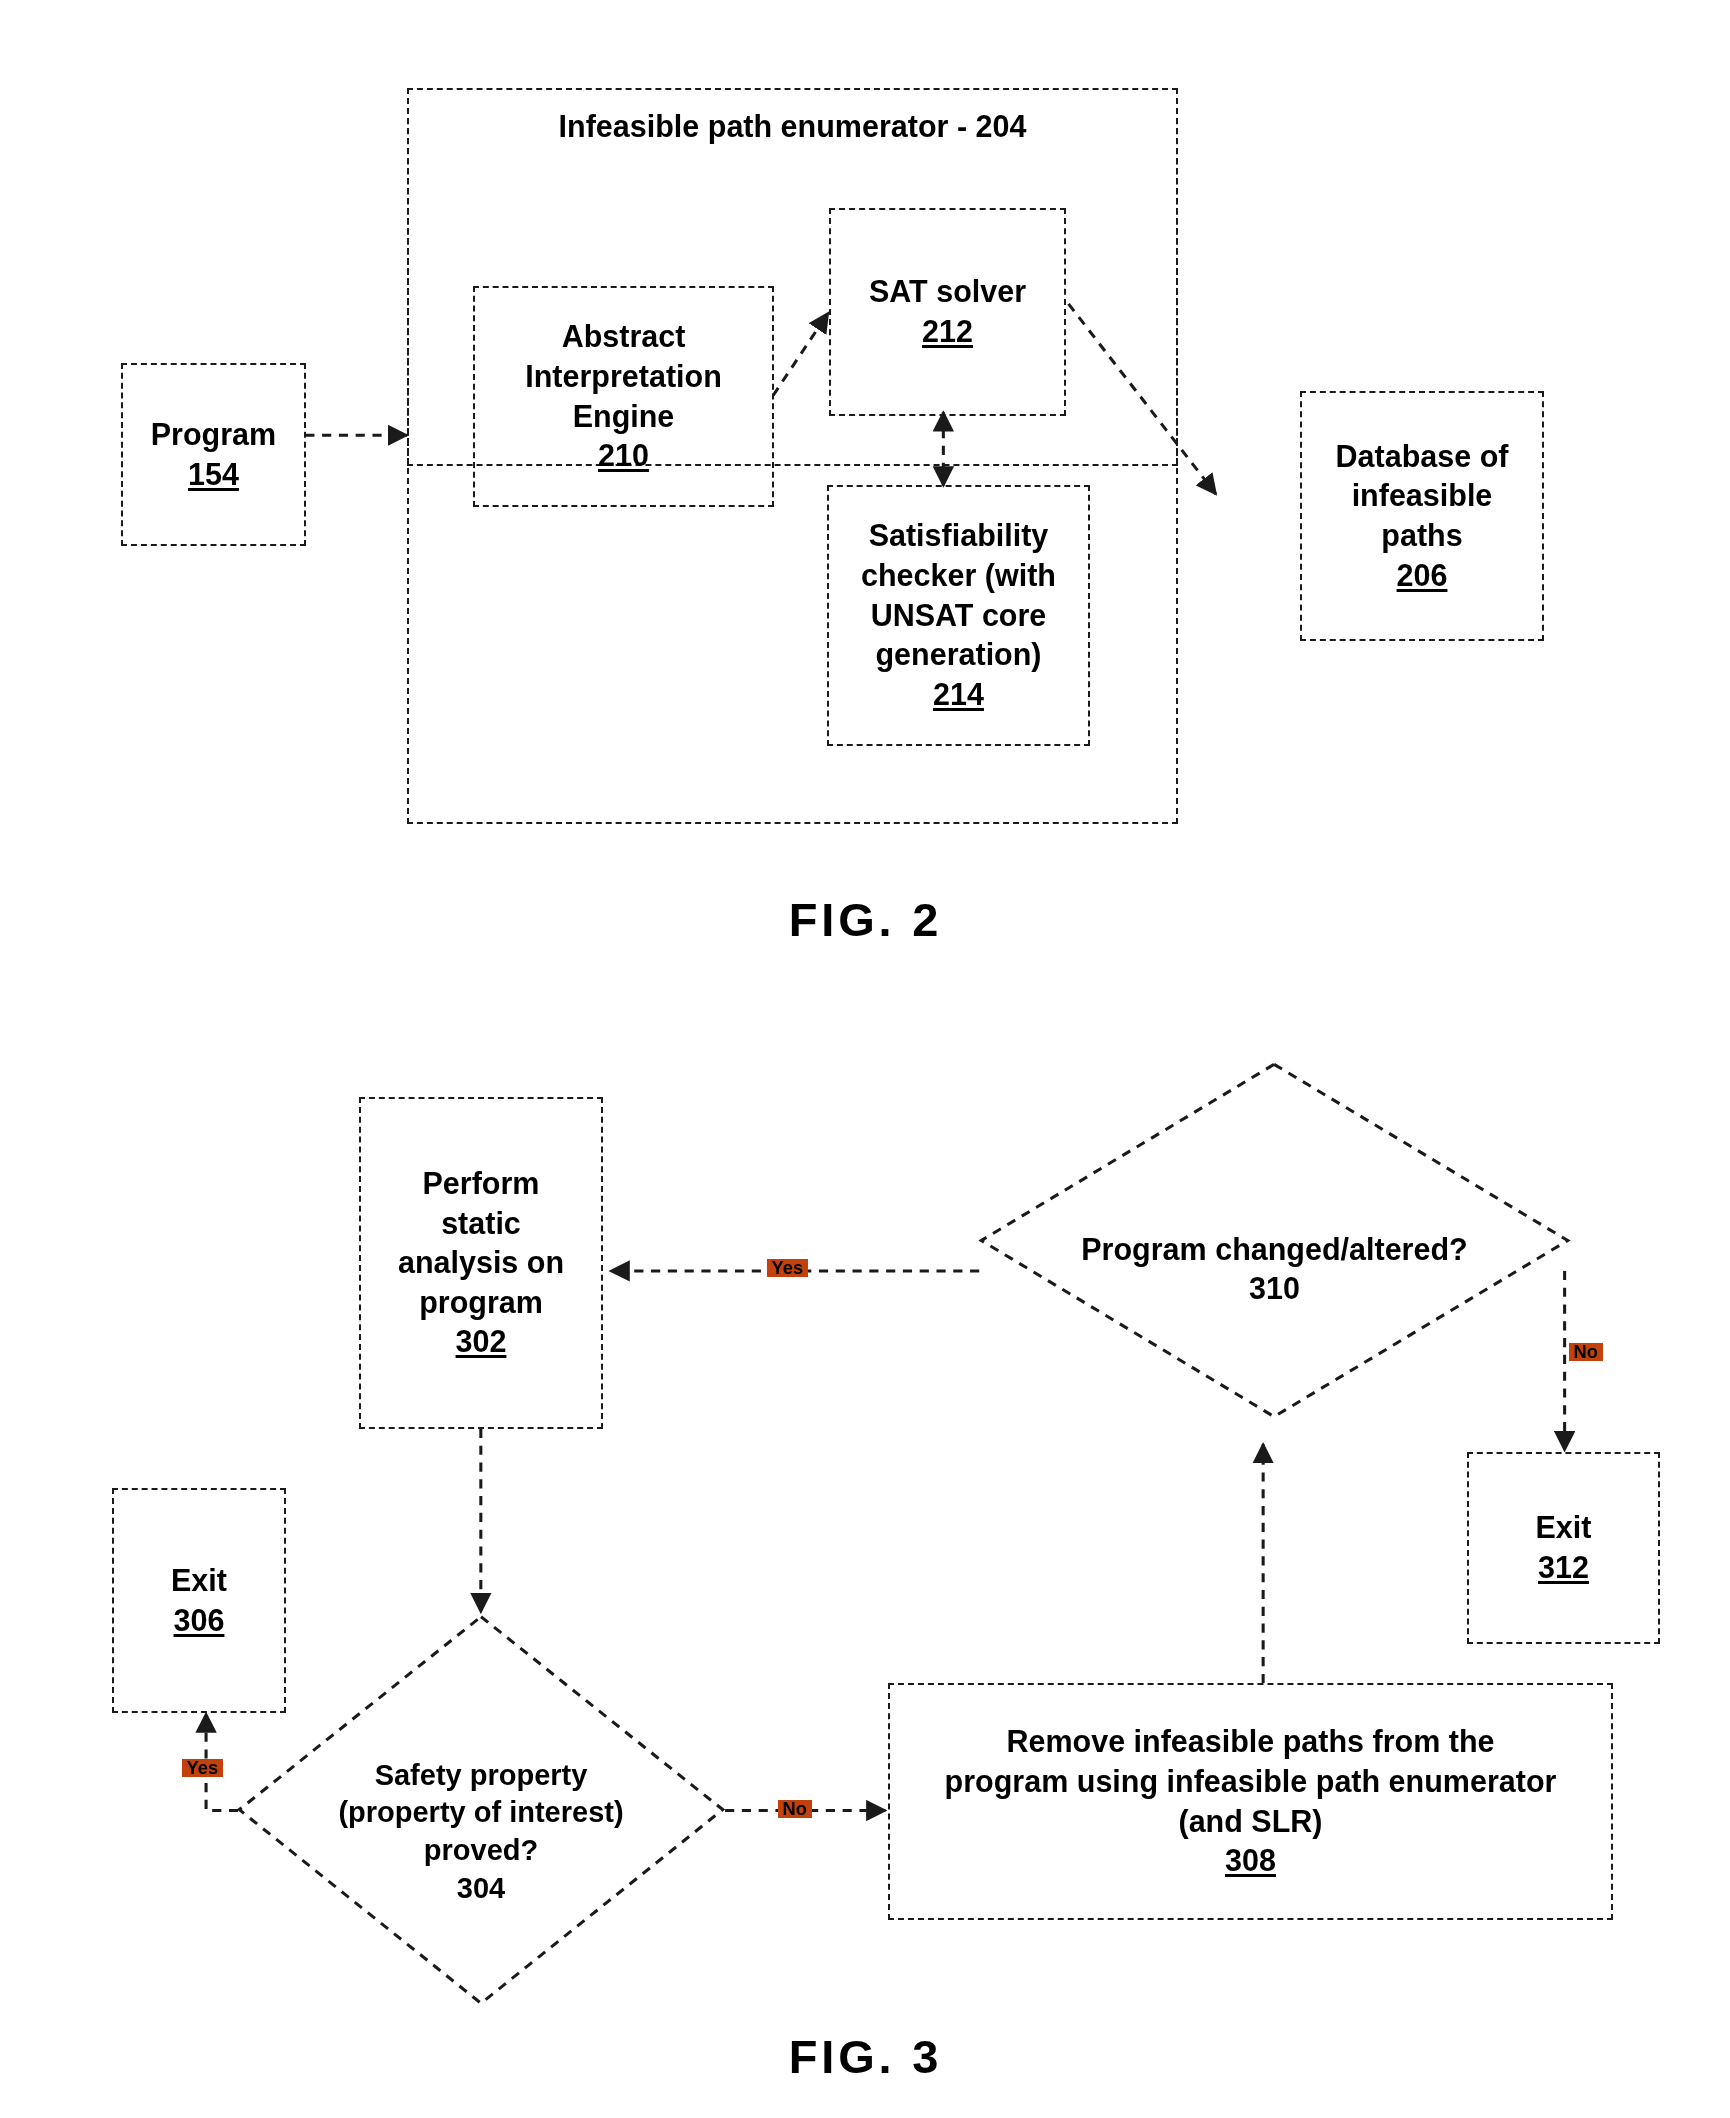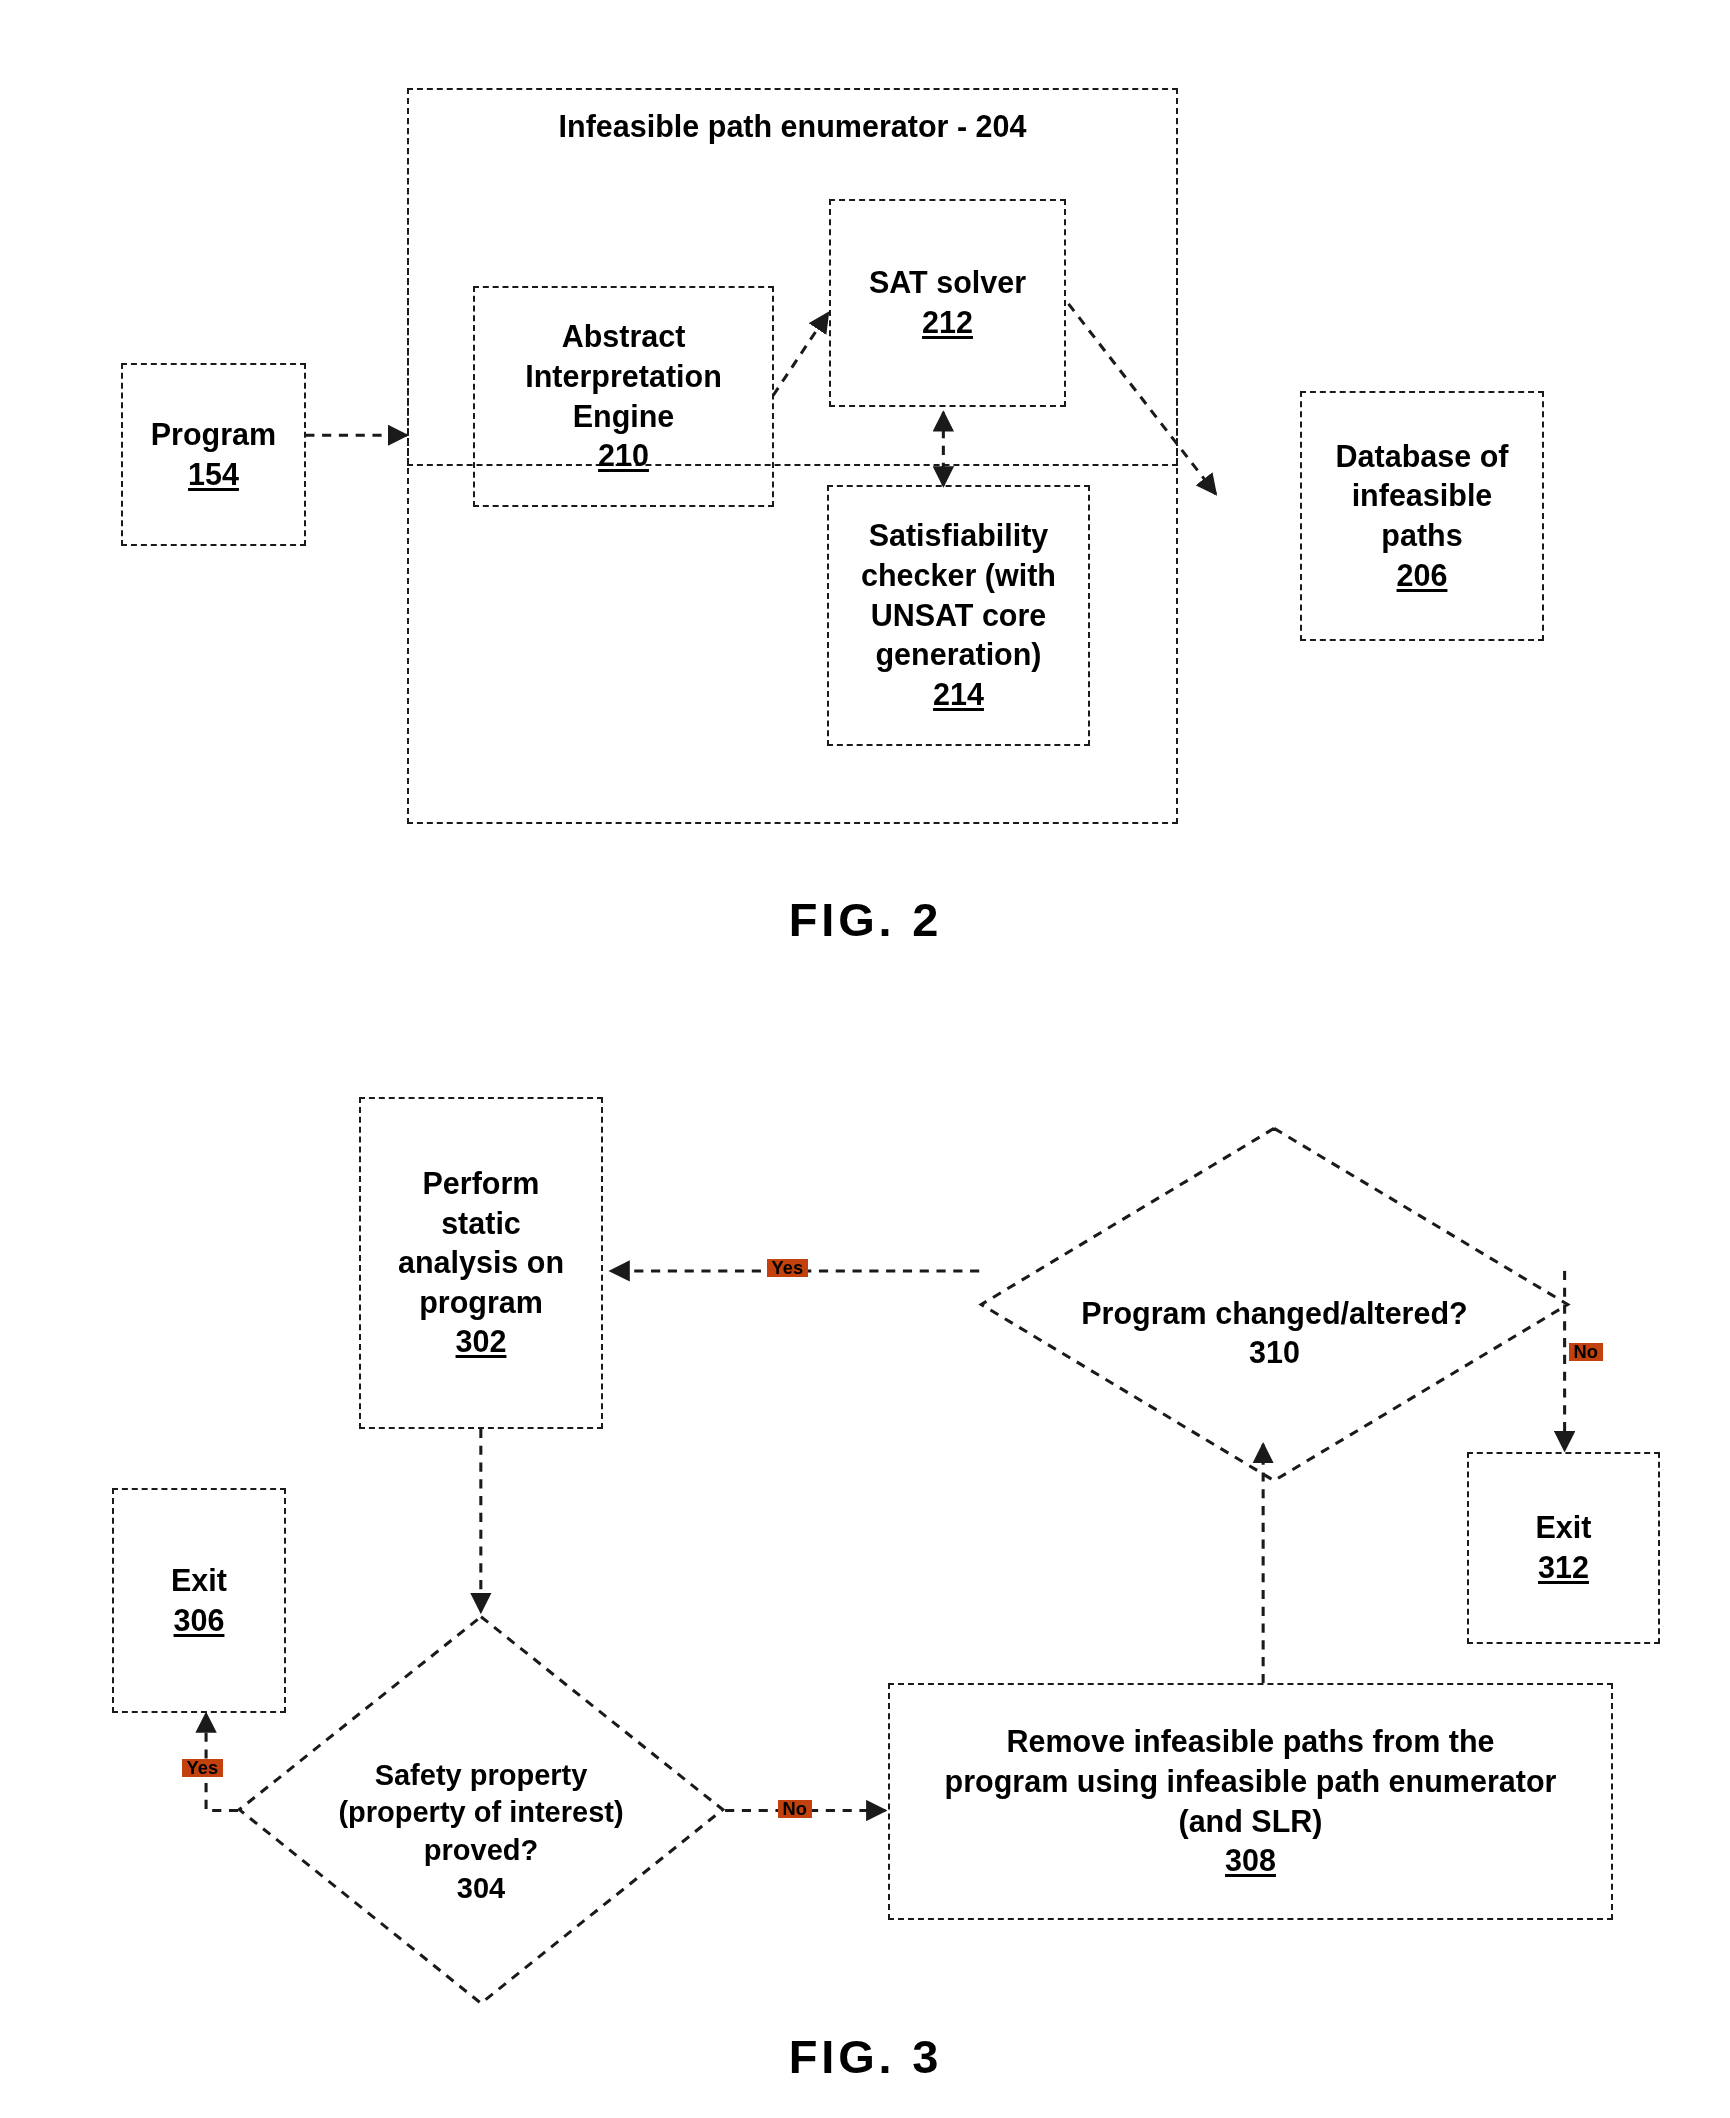--- a/index.html
+++ b/index.html
@@ -143,21 +143,21 @@
     <span class="ref">154</span>
   </div>
 
   <div class="node t40" style="left:473px; top:286px; width:301px; height:221px;">
     <span class="lbl">Abstract
 Interpretation
 Engine</span>
     <span class="ref">210</span>
   </div>
 
-  <div class="node t40" style="left:829px; top:199px; width:237px; height:208px;">
+  <div class="node t40" style="left:829px; top:208px; width:237px; height:208px;">
     <span class="lbl">SAT solver</span>
     <span class="ref">212</span>
   </div>
 
   <div class="node t40" style="left:827px; top:485px; width:263px; height:261px;">
     <span class="lbl">Satisfiability
 checker (with
 UNSAT core
 generation)</span>
     <span class="ref">214</span>
@@ -175,21 +175,21 @@
   </div>
 
   <div class="node t40" style="left:359px; top:1097px; width:244px; height:332px;">
     <span class="lbl">Perform
 static
 analysis on
 program</span>
     <span class="ref">302</span>
   </div>
 
-  <div class="diamond-wrap" style="left:979px; top:1126px; width:591px; height:357px;">
+  <div class="diamond-wrap" style="left:979px; top:1062px; width:591px; height:357px;">
     <svg width="591" height="357" viewBox="0 0 775 468" xmlns="http://www.w3.org/2000/svg">
       <polygon points="387,3 772,234 387,465 3,234" fill="none" stroke="#1a1a1a" stroke-width="4" stroke-dasharray="12 10"></polygon>
     </svg>
     <div class="diamond-text t40" style="top:128px;">
       <span class="lbl">Program changed/altered?</span>
       <span class="ref">310</span>
     </div>
   </div>
 
   <div class="node t40" style="left:1467px; top:1452px; width:193px; height:192px;">

